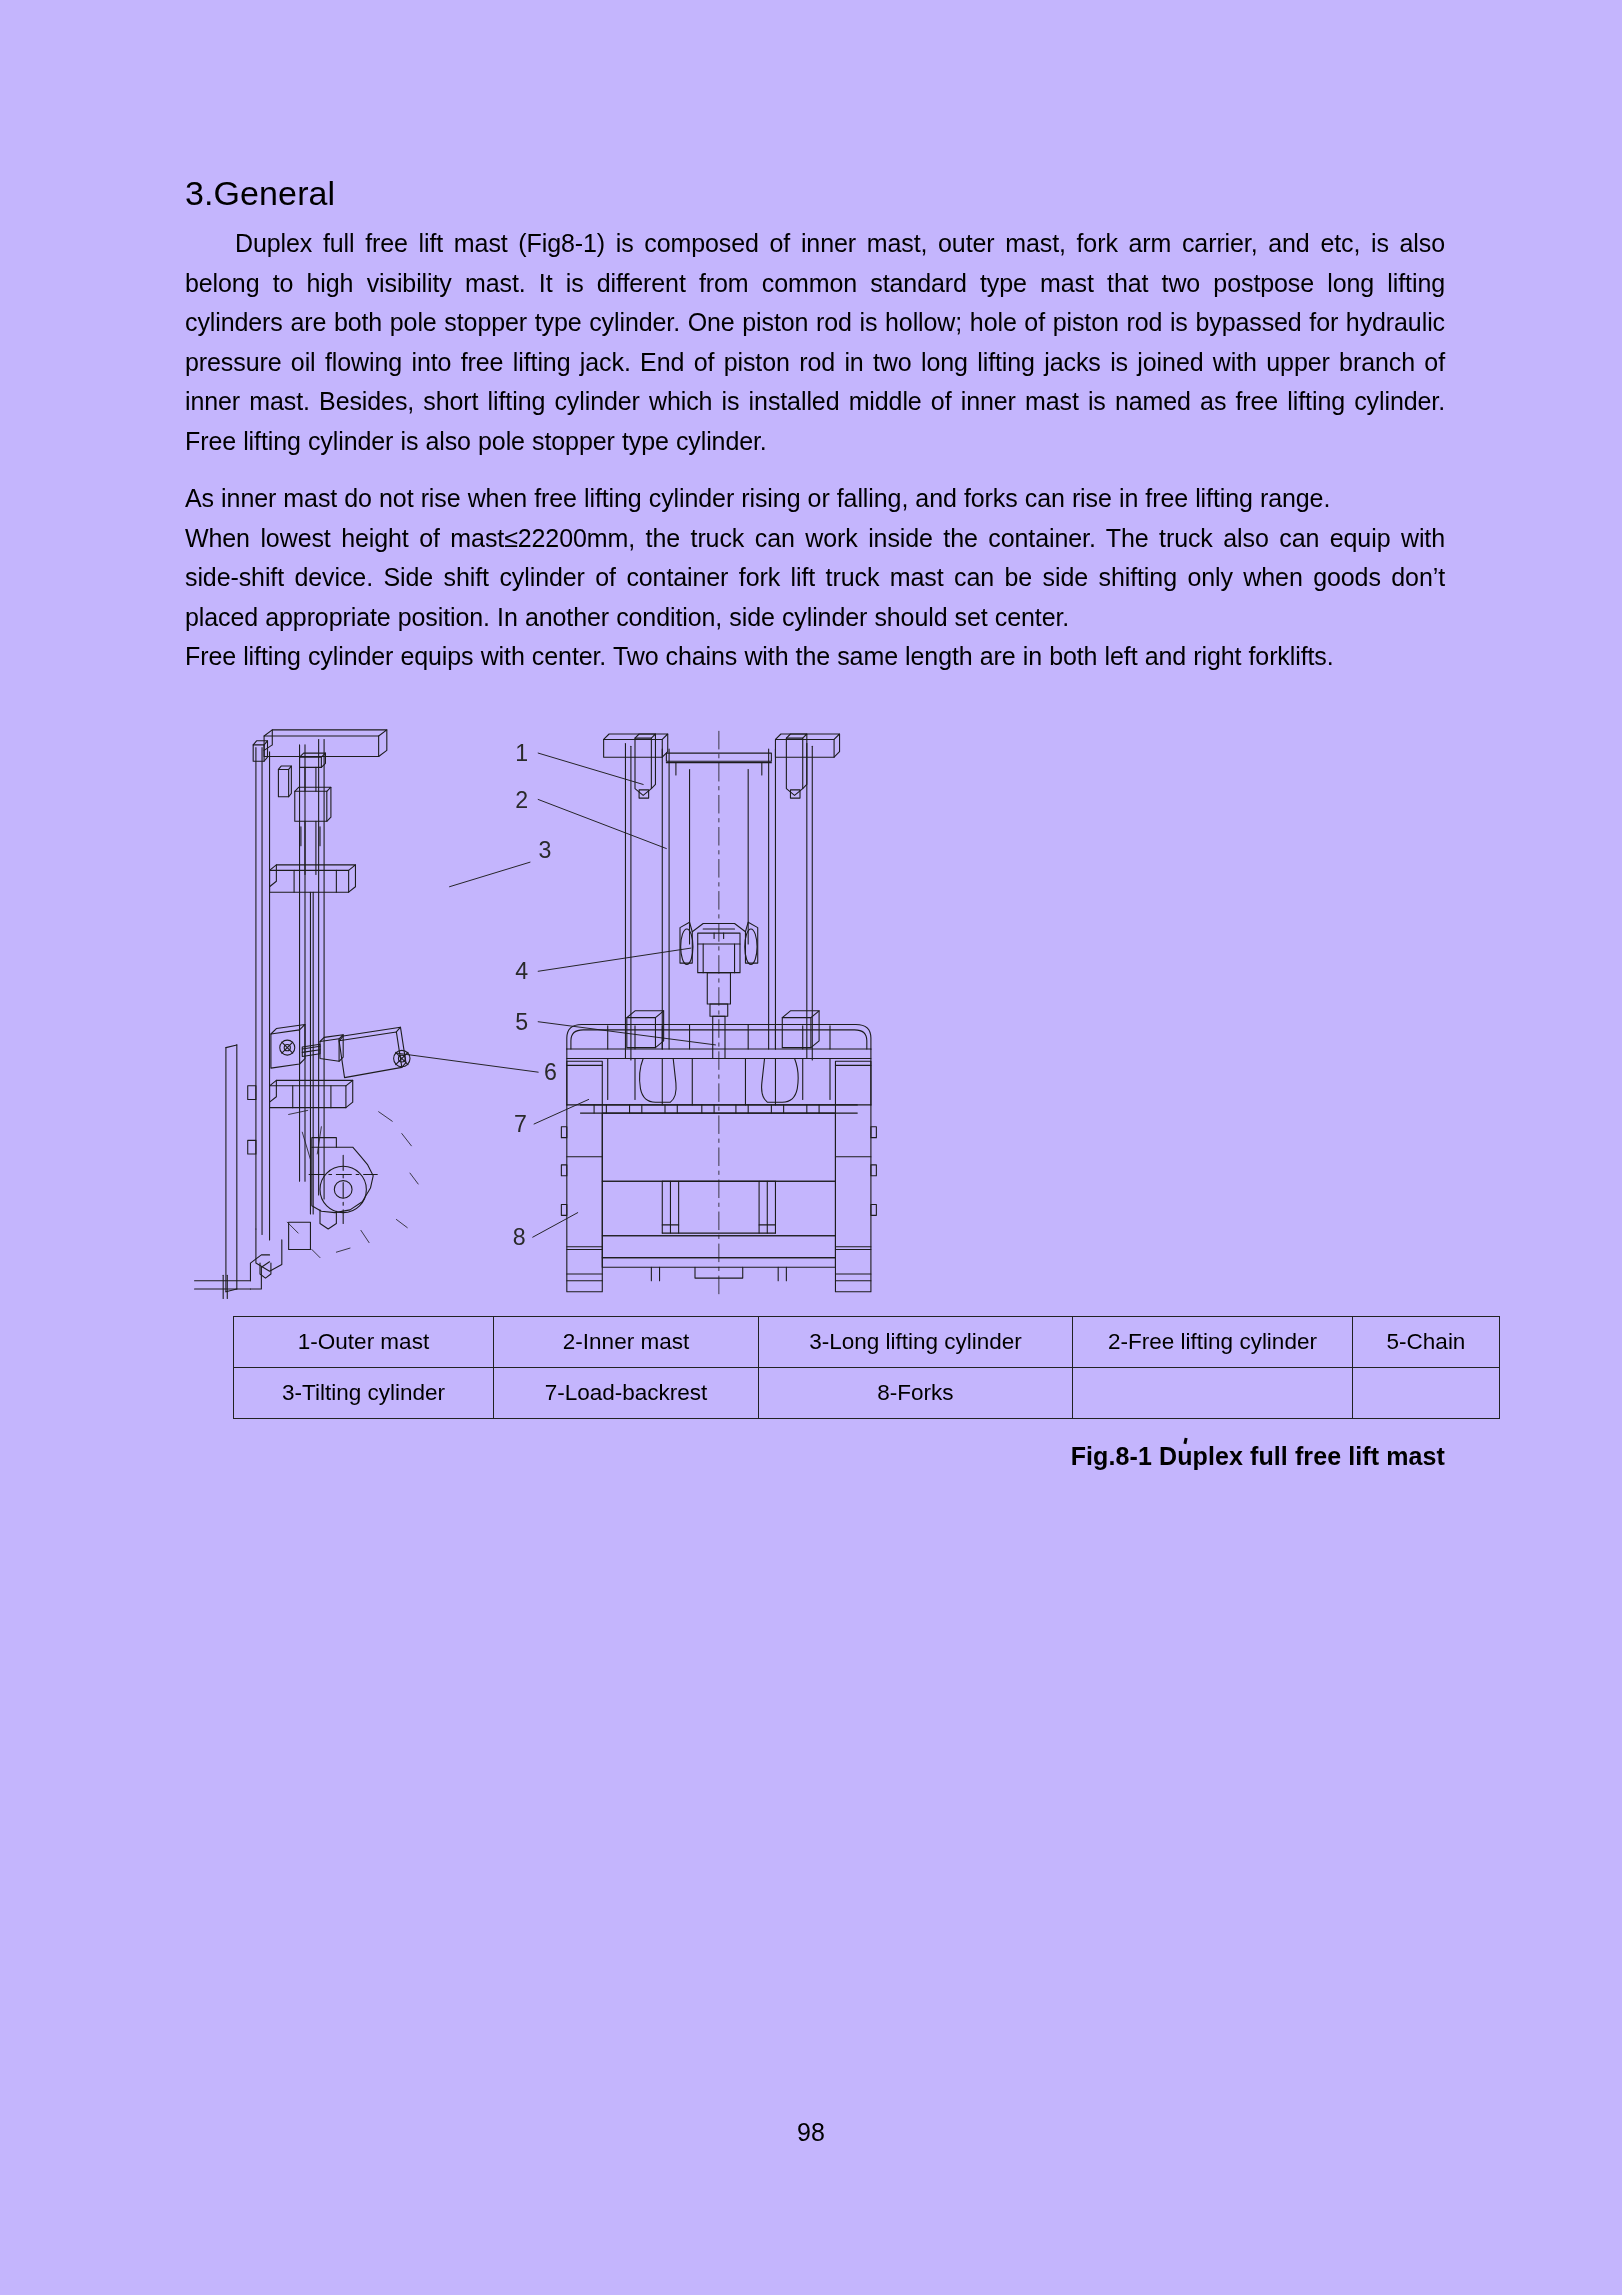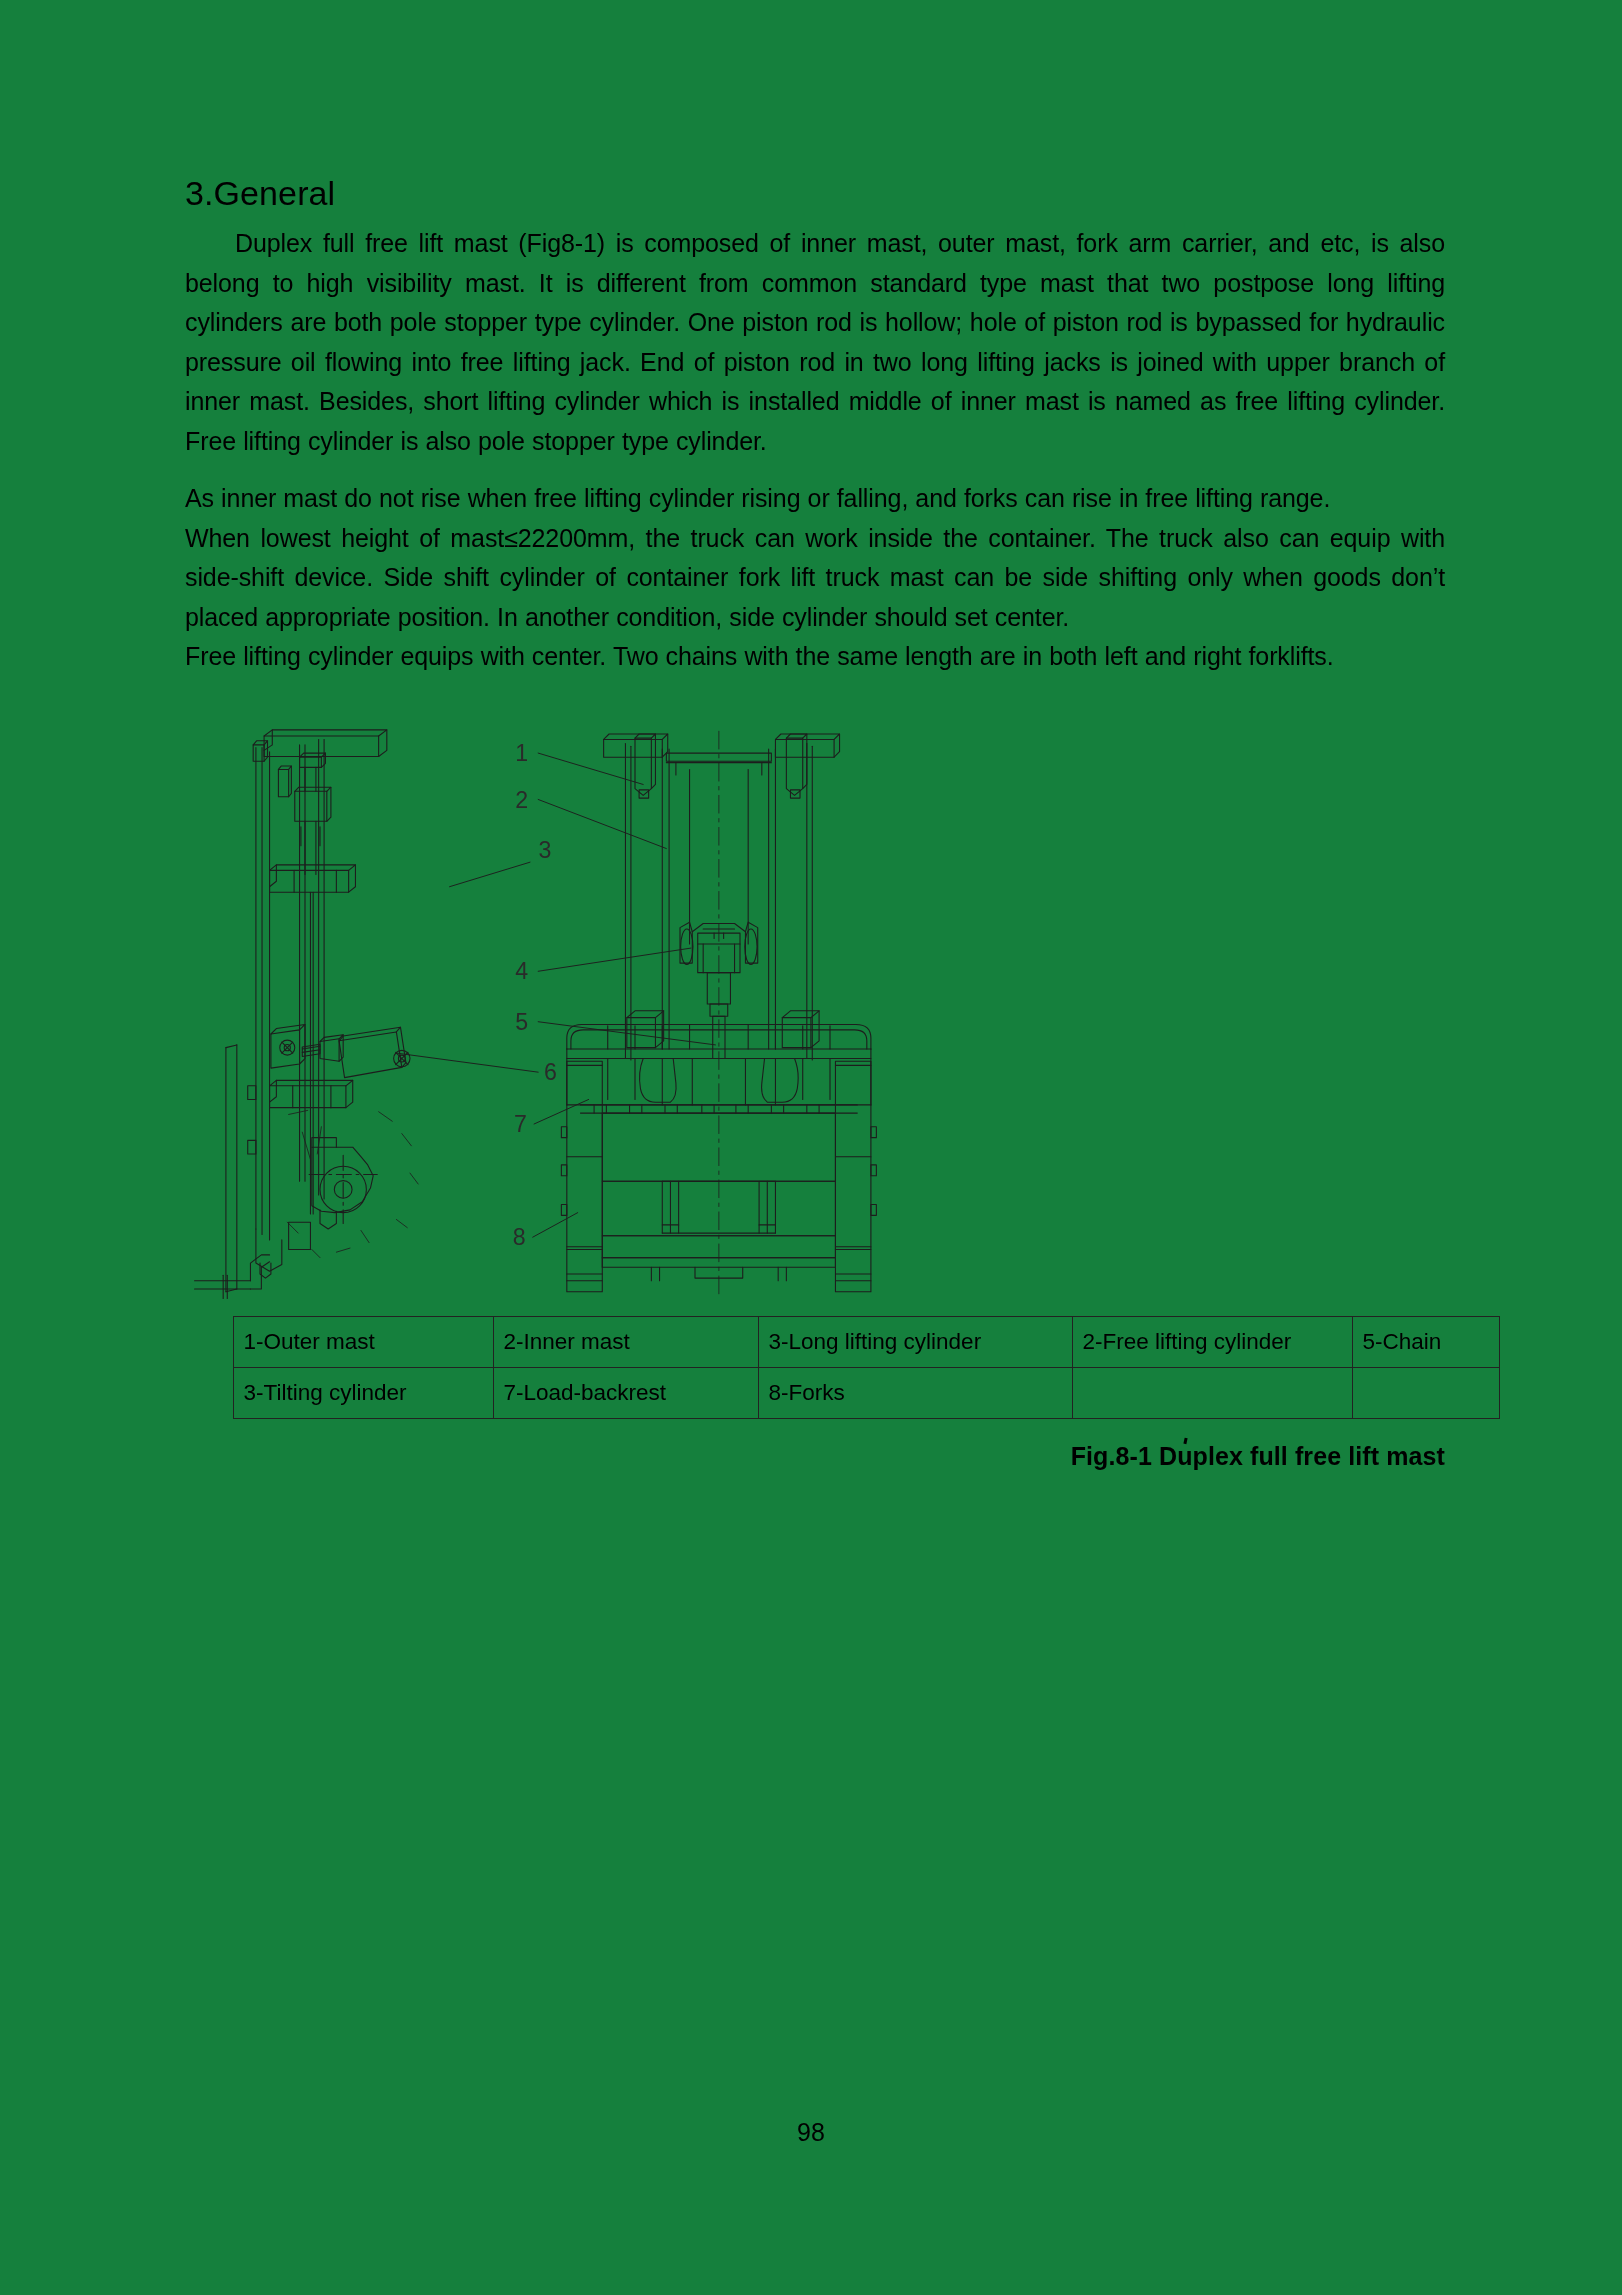--- a/index.html
+++ b/index.html
@@ -13,21 +13,21 @@
     font-family: "Liberation Sans", sans-serif;
     color: #000000;
     position: relative;
     overflow: hidden;
   }
   .page {
     position: absolute;
     left: 0; top: 0;
     width: 1622px;
     height: 2295px;
-    background: #15803d;
+    background: #c4b5fd;
   }
   .content {
     position: absolute;
     left: 185px;
     top: 174px;
     width: 1260px;
   }
 
   h1.section-title {
     font-size: 34px;
@@ -76,20 +76,21 @@
   }
   .legend-table td {
     border: 1px solid #222;
     height: 50px;
     padding: 0 9.5px;
     font-size: 22.5px;
     line-height: 1.1;
     vertical-align: middle;
     white-space: nowrap;
     overflow: hidden;
+    text-align: center;
   }
   .c1 { width: 240px; }
   .c2 { width: 245px; }
   .c3 { width: 294px; }
   .c4 { width: 260px; }
   .c5 { width: 127px; }
 
   .fig-caption {
     text-align: right;
     font-size: 25px;

